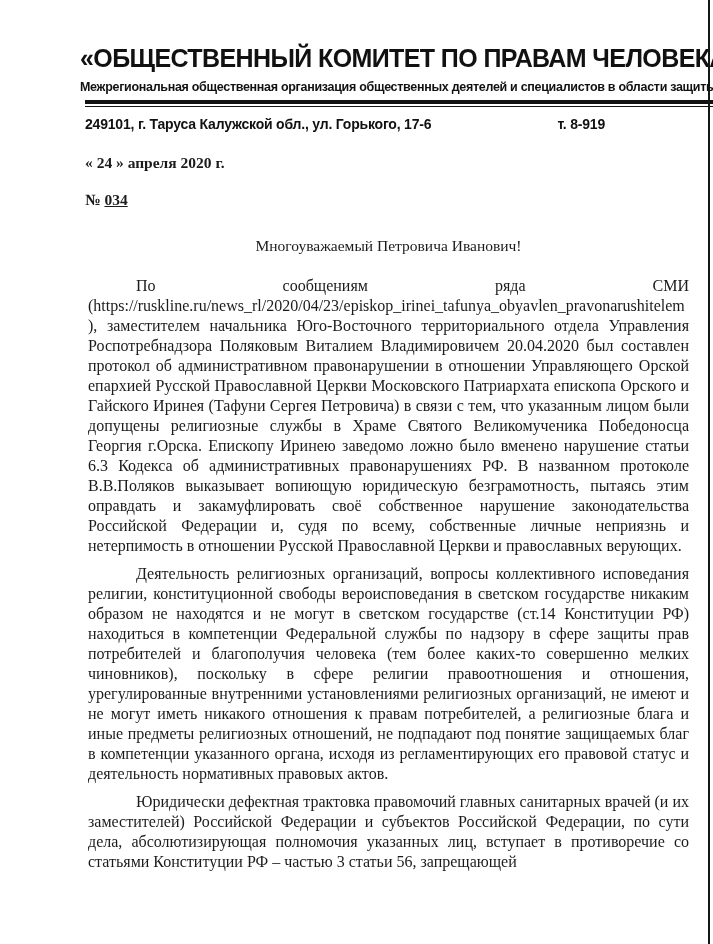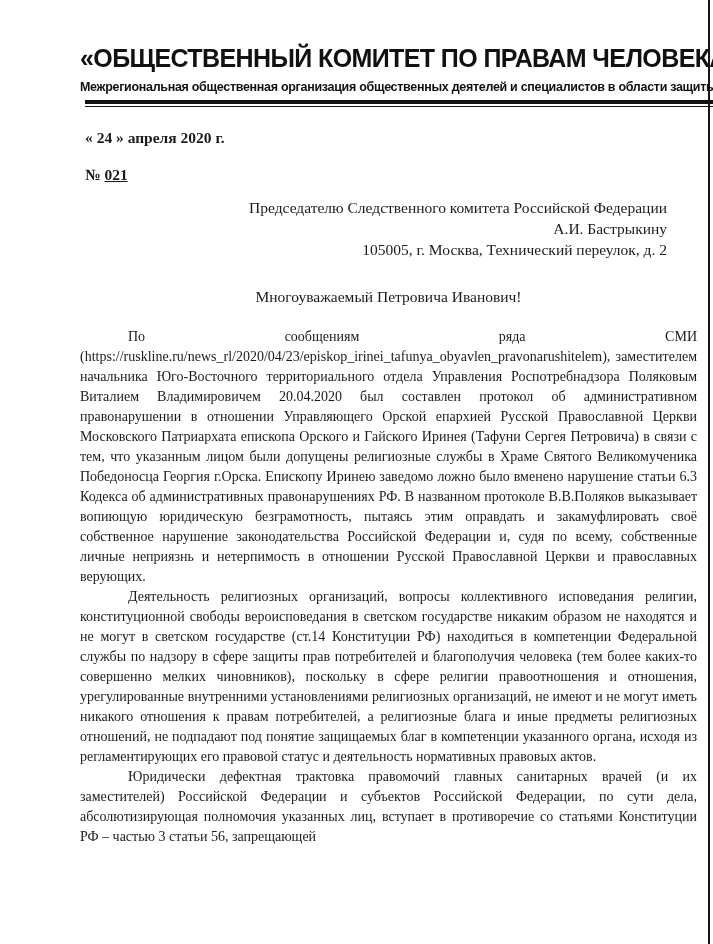--- a/index.html
+++ b/index.html
@@ -93,52 +93,51 @@
   
   .salutation {
     margin: 28px 0 0 0;
     text-align: center;
     font-size: 15.5px;
   }
   .letter-body {
     margin-top: 21px;
   }
   .letter-body p {
-    margin: 0;
-    font-size: 14px;
+    margin: 8px;
+    font-size: 16px;
     line-height: 20px;
     text-align: justify;
     text-indent: 48px;
     overflow-wrap: break-word;
     word-break: break-word;
   }
 </style>
 </head>
 <body>
 
 <div class="page">
 
   <header>
     <h1 class="org-title">«ОБЩЕСТВЕННЫЙ КОМИТЕТ ПО ПРАВАМ ЧЕЛОВЕКА»</h1>
     <div class="org-subtitle">Межрегиональная общественная организация общественных деятелей и специалистов в области защиты прав человека</div>
     <div class="header-rule"></div>
+    <div class="contact-row">
+      <span class="contact-address">249101, г. Таруса Калужской обл., ул. Горького, 17-6</span>
+      <span class="contact-phone">т. 8-919</span>
+    </div>
   </header>
 
   <div class="date-line">« 24 » апреля 2020 г.</div>
 
   <div class="number-line">
     <span>№</span>
-    <span class="number-value">021</span>
+    <span class="number-value">034</span>
   </div>
 
-  <div class="addressee">
-    <div>Председателю Следственного комитета Российской Федерации</div>
-    <div>А.И. Бастрыкину</div>
-    <div>105005, г. Москва, Технический переулок, д. 2</div>
-  </div>
 
   <div class="salutation">Многоуважаемый Петровича Иванович!</div>
 
   <div class="letter-body">
     <p>По сообщениям ряда СМИ (https://ruskline.ru/news_rl/2020/04/23/episkop_irinei_tafunya_obyavlen_pravonarushitelem), заместителем начальника Юго-Восточного территориального отдела Управления Роспотребнадзора Поляковым Виталием Владимировичем 20.04.2020 был составлен протокол об административном правонарушении в отношении Управляющего Орской епархией Русской Православной Церкви Московского Патриархата епископа Орского и Гайского Иринея (Тафуни Сергея Петровича) в связи с тем, что указанным лицом были допущены религиозные службы в Храме Святого Великомученика Победоносца Георгия г.Орска. Епископу Иринею заведомо ложно было вменено нарушение статьи 6.3 Кодекса об административных правонарушениях РФ. В названном протоколе В.В.Поляков выказывает вопиющую юридическую безграмотность, пытаясь этим оправдать и закамуфлировать своё собственное нарушение законодательства Российской Федерации и, судя по всему, собственные личные неприязнь и нетерпимость в отношении Русской Православной Церкви и православных верующих.</p>
     <p>Деятельность религиозных организаций, вопросы коллективного исповедания религии, конституционной свободы вероисповедания в светском государстве никаким образом не находятся и не могут в светском государстве (ст.14 Конституции РФ) находиться в компетенции Федеральной службы по надзору в сфере защиты прав потребителей и благополучия человека (тем более каких-то совершенно мелких чиновников), поскольку в сфере религии правоотношения и отношения, урегулированные внутренними установлениями религиозных организаций, не имеют и не могут иметь никакого отношения к правам потребителей, а религиозные блага и иные предметы религиозных отношений, не подпадают под понятие защищаемых благ в компетенции указанного органа, исходя из регламентирующих его правовой статус и деятельность нормативных правовых актов.</p>
     <p>Юридически дефектная трактовка правомочий главных санитарных врачей (и их заместителей) Российской Федерации и субъектов Российской Федерации, по сути дела, абсолютизирующая полномочия указанных лиц, вступает в противоречие со статьями Конституции РФ – частью 3 статьи 56, запрещающей</p>
   </div>
 
 </div>

